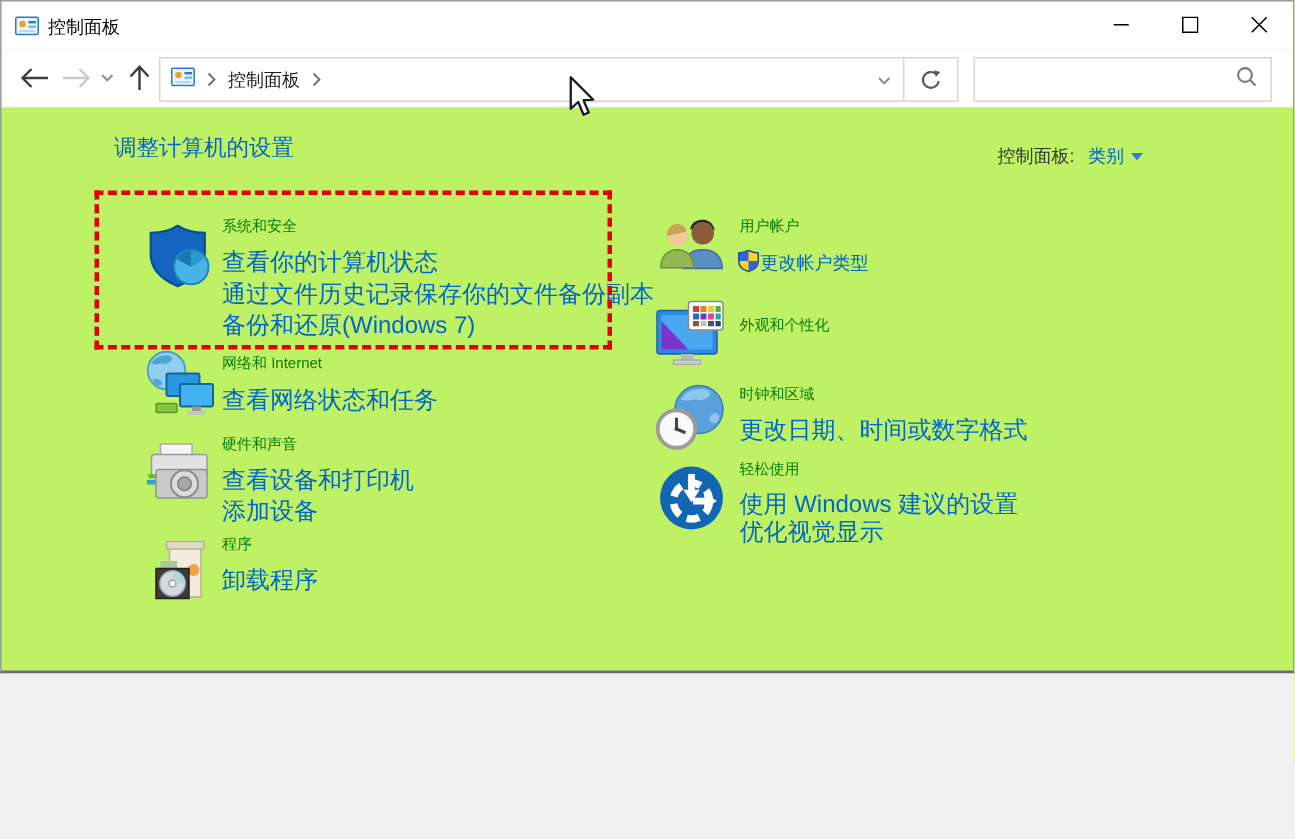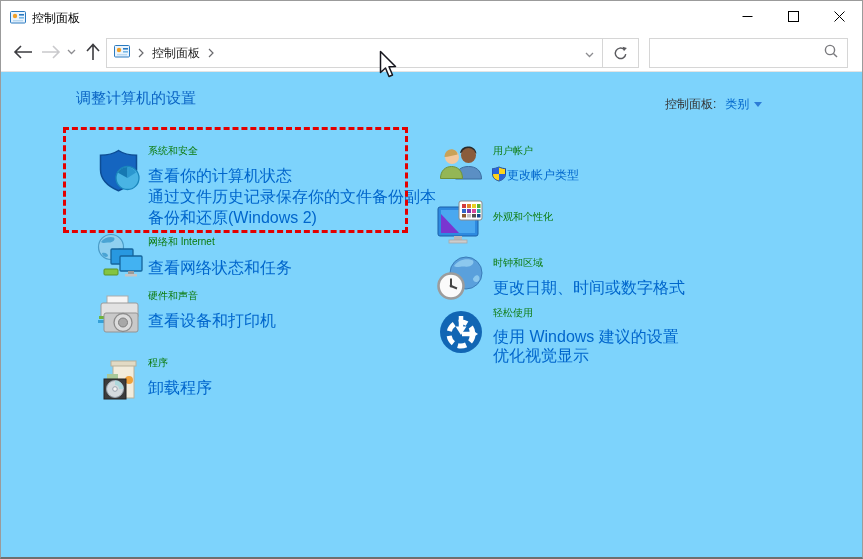--- a/index.html
+++ b/index.html
@@ -1,17 +1,17 @@
 <!DOCTYPE html>
 <html><head>
 <meta charset="utf-8">
 <style>
   html,body{margin:0;padding:0;background:#f0f0f0;}
   .window{
-    position:relative;width:863px;height:559px;background:#7dd3fc;
+    position:relative;width:863px;height:449px;background:#bef264;
     border:1px solid #9b9b9b;border-bottom:2px solid #6f6f6f;box-sizing:border-box;
     font-family:"Liberation Sans",sans-serif;overflow:hidden;
   }
   
   .titlebar{position:absolute;top:0;left:0;right:0;height:32px;background:#fff;}
   .titlebar .app-icon{position:absolute;left:9px;top:8px;}
   .titlebar .title-text{position:absolute;left:31px;top:9px;font-size:12px;color:#000;white-space:nowrap;}
   .win-btn{position:absolute;top:0;width:46px;height:31px;display:flex;align-items:center;justify-content:center;}
   .win-btn.min{right:92px;}  .win-btn.max{right:46px;}  .win-btn.close{right:0;}
   
@@ -167,21 +167,21 @@
       <path d="M22.5 4.5 C28 8.2 35.5 9.2 40.5 9.2 V23.5 C40.5 34.5 32.5 40.6 22.5 44.8 C12.5 40.6 4.5 34.5 4.5 23.5 V9.2 C9.5 9.2 17 8.2 22.5 4.5 Z" fill="#1565c0" stroke="#0d4d94" stroke-width="1.5"></path>
       <circle cx="31.5" cy="32" r="11.5" fill="#49b4e4" stroke="#1a86bc" stroke-width="1.3"></circle>
       <path d="M31.5 32 L31.5 21 A11 11 0 0 0 22 26.8 Z" fill="#1678b2"></path>
       <path d="M31.5 32 L40 26.5 A11 11 0 0 0 31.5 21 Z" fill="#2b97cf"></path>
     </svg>
   </span>
   <div class="cat-title" style="left:147px;top:143px;">系统和安全</div>
   <div class="cat-links" style="left:147px;top:164px;">
     <a>查看你的计算机状态</a>
     <a>通过文件历史记录保存你的文件备份副本</a>
-    <a>备份和还原(Windows 2)</a>
+    <a>备份和还原(Windows 7)</a>
   </div>
 
   <span class="cat-icon" style="left:95px;top:232px;">
     <svg width="48" height="48" viewBox="0 0 48 48">
       <circle cx="15" cy="14" r="12.5" fill="#8fd0f0" stroke="#4a9cc8" stroke-width="1.2"></circle>
       <path d="M5 9 C8 4.5 14 3 18 4.5 C20 7 16 10 12.5 9.5 C9.5 9.2 7.5 11 5 9 Z" fill="#4aa4d4"></path>
       <path d="M22 16 C25 14 27 16.5 26 19.5 C24 22 20.5 21 20.5 18.5 Z" fill="#4aa4d4"></path>
       <path d="M6 20 C9 19 12 20.5 12 23 C10 25 6.5 23.5 6 20 Z" fill="#4aa4d4"></path>
       <rect x="8" y="36" width="14" height="6" rx="1" fill="#84c441" stroke="#5a9428"></rect>
       <rect x="15" y="16" width="22" height="15" rx="1" fill="#2898e0" stroke="#14649c" stroke-width="1.3"></rect>
@@ -202,20 +202,21 @@
       <rect x="3" y="26" width="8" height="3" fill="#6fb43c"></rect>
       <rect x="2" y="30" width="9" height="3" fill="#35a0d8"></rect>
       <rect x="8" y="23" width="34" height="19" rx="2" fill="#c9c9c9" stroke="#939393"></rect>
       <circle cx="27" cy="32.5" r="9" fill="#dcdcdc" stroke="#8b8b8b" stroke-width="1.3"></circle>
       <circle cx="27" cy="32.5" r="4.5" fill="#a8a8a8" stroke="#7e7e7e"></circle>
     </svg>
   </span>
   <div class="cat-title" style="left:147px;top:288px;">硬件和声音</div>
   <div class="cat-links" style="left:147px;top:309px;">
     <a>查看设备和打印机</a>
+    <a>添加设备</a>
   </div>
 
   <span class="cat-icon" style="left:97px;top:356px;">
     <svg width="48" height="48" viewBox="0 0 48 48">
       <rect x="15" y="7" width="21" height="34" fill="#f2ecdc" stroke="#b8b09a"></rect>
       <rect x="13" y="4" width="25" height="5" fill="#e2dac4" stroke="#b8b09a"></rect>
       <rect x="9" y="17" width="11" height="14" fill="#a8c89a"></rect>
       <circle cx="31" cy="23" r="4" fill="#f0a23c"></circle>
       <rect x="6" y="22" width="22" height="20" fill="#3c3c3c" stroke="#222"></rect>
       <circle cx="17" cy="32" r="8.5" fill="#d4dade" stroke="#98a2ac"></circle>

